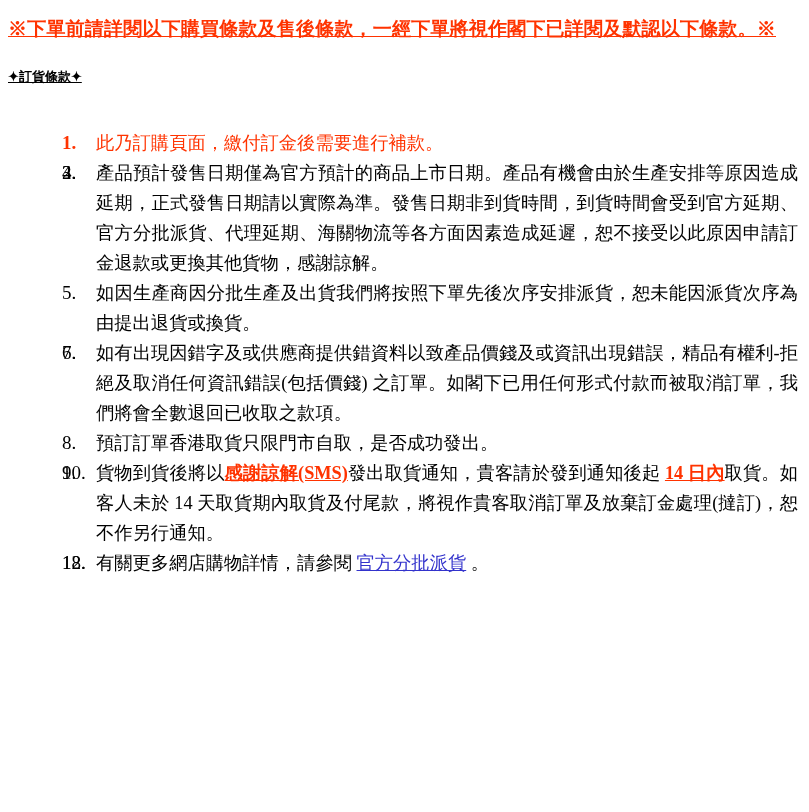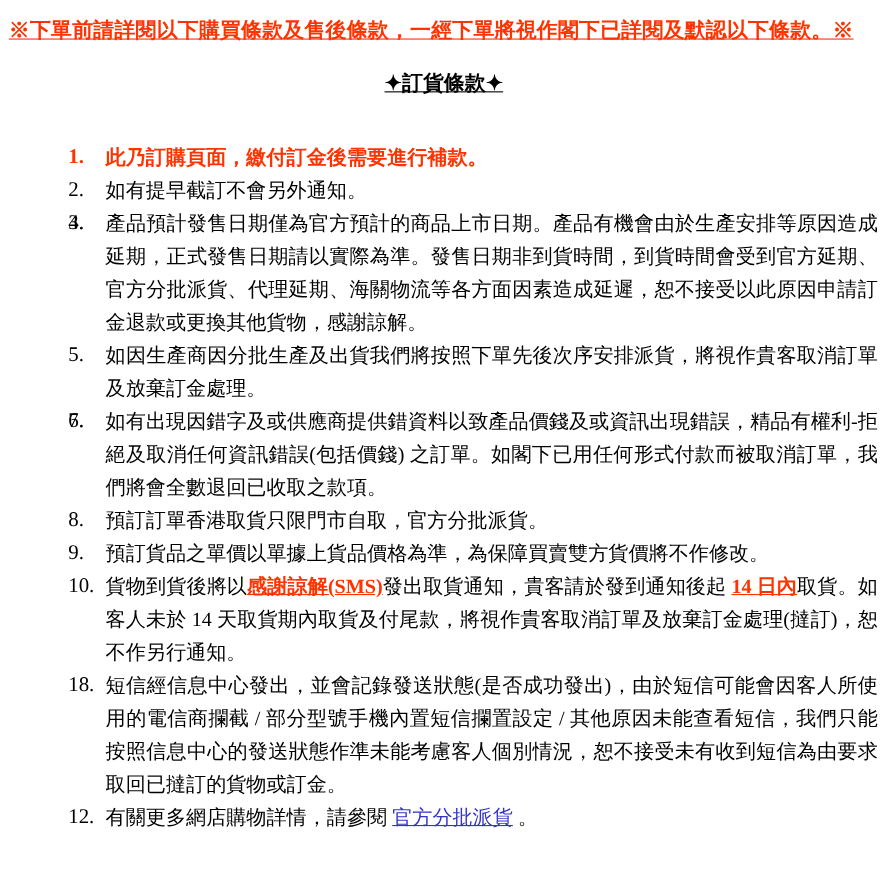--- a/index.html
+++ b/index.html
@@ -22,26 +22,25 @@
     margin: 4px 0 0 0;
     font-size: 19px;
     font-weight: bold;
     color: var(--red);
     text-decoration: underline;
     letter-spacing: 0.2px;
     line-height: 26px;
   }
   .section-title {
     margin: 22px 0 0 0;
-    font-size: 19px;
+    font-size: 13px;
     font-weight: bold;
     color: var(--ink);
     text-decoration: underline;
     line-height: 26px;
-    text-align: center;
   }
   .terms-list {
     margin: 38px 0 0 0;
     padding: 0;
     width: 790px;
   }
   .term {
     position: relative;
     padding-left: 88px;
     font-size: 18.3px;
@@ -52,39 +51,39 @@
   }
   .term .num {
     position: absolute;
     left: 54px;
     top: 0;
     font-size: 19px;
     font-family: "Liberation Serif", "DejaVu Serif", serif;
     color: var(--ink);
   }
   .term .num.red { color: var(--red); font-weight: bold; }
-  .seg-red-bold { color: var(--red); font-weight: bold; }
+  .seg-red-bold { color: var(--red); font-weight: normal; }
   .seg-red-bold-underline { color: var(--red); font-weight: bold; text-decoration: underline; }
   .seg-link { color: var(--blue); text-decoration: underline; cursor: pointer; }
 </style>
 </head>
 <body>
 
 <div class="page">
   <p class="notice">※下單前請詳閱以下購買條款及售後條款，一經下單將視作閣下已詳閱及默認以下條款。※</p>
 
   <h2 class="section-title">✦訂貨條款✦</h2>
 
   <div class="terms-list" id="terms-list">
       <div class="term"><span class="num red">1.</span><span class="seg-red-bold">此乃訂購頁面，繳付訂金後需要進行補款。</span></div>
-      <div class="term"><span class="num">2.</span><span>如有提早截訂不會另外通知。</span></div>
+      <div class="term"><span class="num">2.</span></div>
       <div class="term"><span class="num">3.</span></div>
       <div class="term"><span class="num">4.</span><span>產品預計發售日期僅為官方預計的商品上市日期。產品有機會由於生產安排等原因造成延期，正式發售日期請以實際為準。發售日期非到貨時間，到貨時間會受到官方延期、官方分批派貨、代理延期、海關物流等各方面因素造成延遲，恕不接受以此原因申請訂金退款或更換其他貨物，感謝諒解。</span></div>
-      <div class="term"><span class="num">5.</span><span>如因生產商因分批生產及出貨我們將按照下單先後次序安排派貨，將視作貴客取消訂單及放棄訂金處理。</span></div>
+      <div class="term"><span class="num">5.</span><span>如因生產商因分批生產及出貨我們將按照下單先後次序安排派貨，恕未能因派貨次序為由提出退貨或換貨。</span></div>
       <div class="term"><span class="num">6.</span></div>
       <div class="term"><span class="num">7.</span><span>如有出現因錯字及或供應商提供錯資料以致產品價錢及或資訊出現錯誤，精品有權利-拒絕及取消任何資訊錯誤(包括價錢) 之訂單。如閣下已用任何形式付款而被取消訂單，我們將會全數退回已收取之款項。</span></div>
-      <div class="term"><span class="num">8.</span><span>預訂訂單香港取貨只限門市自取，官方分批派貨。</span></div>
-      <div class="term"><span class="num">9.</span><span>預訂貨品之單價以單據上貨品價格為準，為保障買賣雙方貨價將不作修改。</span></div>
+      <div class="term"><span class="num">8.</span><span>預訂訂單香港取貨只限門市自取，是否成功發出。</span></div>
+      <div class="term"><span class="num">9.</span></div>
       <div class="term"><span class="num">10.</span><span>貨物到貨後將以</span><span class="seg-red-bold-underline">感謝諒解(SMS)</span><span>發出取貨通知，貴客請於發到通知後起 </span><span class="seg-red-bold-underline">14 日內</span><span>取貨。如客人未於 14 天取貨期內取貨及付尾款，將視作貴客取消訂單及放棄訂金處理(撻訂)，恕不作另行通知。</span></div>
-      <div class="term"><span class="num">18.</span><span>短信經信息中心發出，並會記錄發送狀態(是否成功發出)，由於短信可能會因客人所使用的電信商攔截 / 部分型號手機內置短信攔置設定 / 其他原因未能查看短信，我們只能按照信息中心的發送狀態作準未能考慮客人個別情況，恕不接受未有收到短信為由要求取回已撻訂的貨物或訂金。</span></div>
+      <div class="term"><span class="num">18.</span></div>
       <div class="term"><span class="num">12.</span><span>有關更多網店購物詳情，請參閱 </span><span class="seg-link">官方分批派貨</span><span> 。</span></div>
     </div>
 </div>
 
 </body></html>

